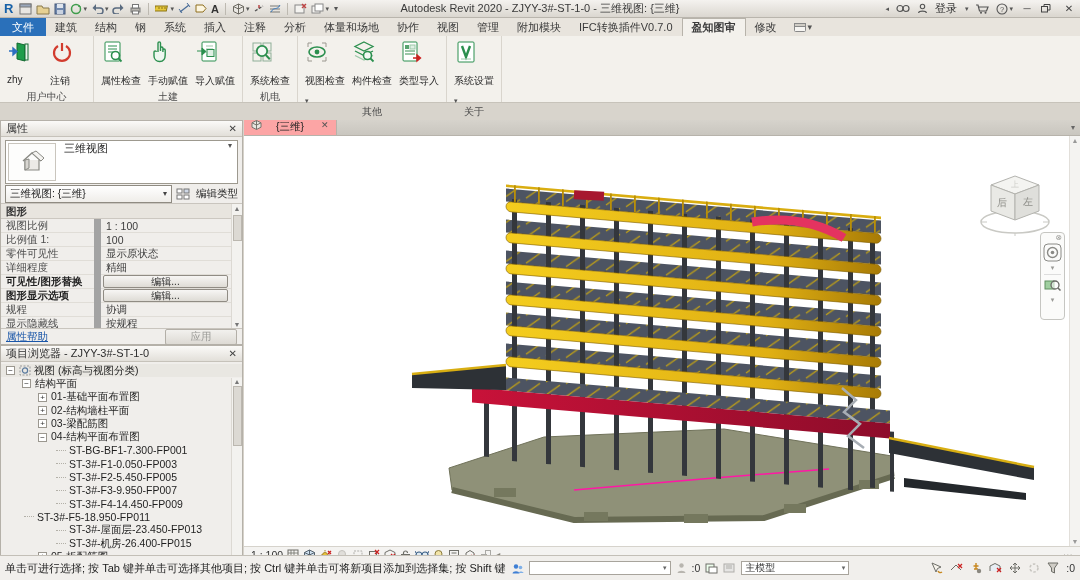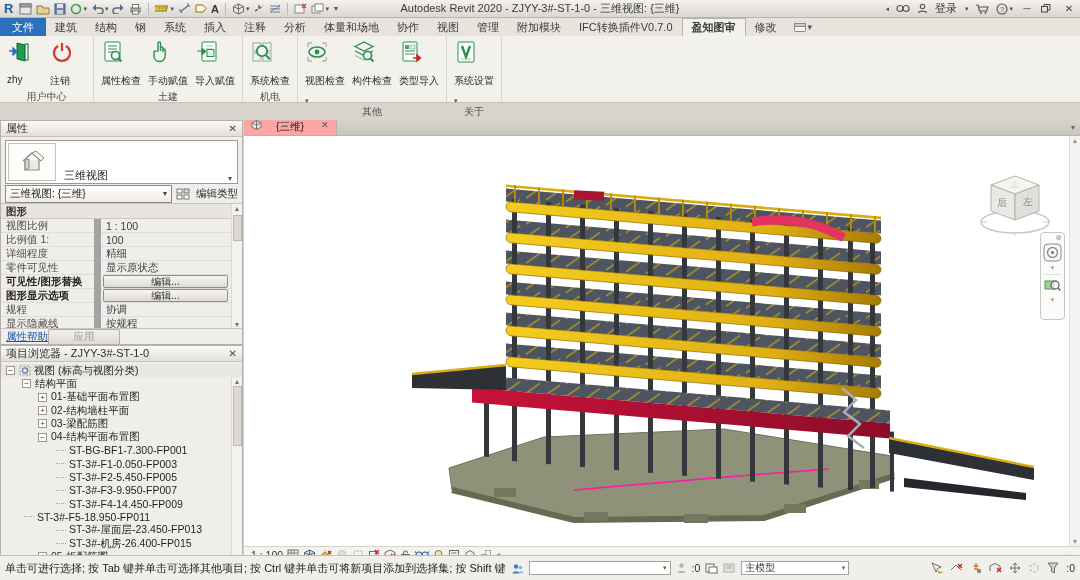--- a/index.html
+++ b/index.html
@@ -34,40 +34,40 @@
   .rbtn .ric{width:24px;height:24px;display:flex;align-items:center;justify-content:center}
   .rbtn .bcaret{font-size:7px;color:#555;line-height:5px}
   .plabel{height:15px;text-align:center;font-size:10px;color:#4a4a4a;padding-top:1px}
   .ribbon-gap{position:absolute;left:0;top:103px;width:1080px;height:17px;background:#d8d4cc;z-index:27}
 
   
   .palette{position:absolute;left:0;width:243px;background:#f0eeeb;border:1px solid #b5b1a9;z-index:26}
   .phead{height:16px;background:linear-gradient(#fbfaf8,#e2dfd9);border-bottom:1px solid #c6c2ba;display:flex;align-items:center;padding:0 5px;font-size:11px;color:#2e2e2e}
   .phead .x{margin-left:auto;color:#444;font-size:10px}
   .props{top:120px;height:225px}
-  .typesel{margin:3px 4px 2px;height:44px;border:1px solid #9d998f;background:#fff;display:flex;align-items:flex-end}
+  .typesel{margin:3px 4px 2px;height:44px;border:1px solid #9d998f;background:#fff;display:flex;align-items:flex-start}
   .typebox{width:48px;height:38px;border:1px solid #c9c5bd;margin:2px;display:flex;align-items:center;justify-content:center;background:#fdfdfc}
   .typename{flex:1;padding-left:6px;color:#222}
   .tscaret{margin-right:5px;color:#555;font-size:8px}
   .vrow{display:flex;align-items:center;margin:2px 4px;gap:4px;height:15px}
   .vcombo{flex:1;height:18px;border:1px solid #8f8b82;background:linear-gradient(#fff,#efede9);display:flex;align-items:center;padding:0 4px;font-size:10.5px}
   .vcombo .cc{margin-left:auto;font-size:8px;color:#444}
   .edittype{display:flex;align-items:center;gap:3px;font-size:10.5px;color:#2d2d2d}
   .ptable{position:relative;margin-top:1px;border-top:1px solid #c9c5be;height:127px;overflow:hidden}
   .psec{height:15px;background:#e8e5df;border-bottom:1px solid #ccc8c1;font-weight:bold;font-size:10.5px;padding:1px 5px;color:#333;display:flex}
   .psec .pin{margin-left:auto;color:#666;font-size:9px}
   .prow{display:flex;height:14px;border-bottom:1px solid #e0ddd7;font-size:10.5px;align-items:center;padding-right:12px}
   .plab{width:100px;padding:0 5px;color:#4c4c4c;border-right:7px solid #a3a3a3;white-space:nowrap;overflow:hidden}
   .prow.boldrow .plab{font-weight:bold;color:#222}
   .pval{flex:1;padding:0 5px;color:#3c3c3c;white-space:nowrap}
   .pbtn{flex:1;margin:1px 2px;border:1px solid #908c84;border-radius:2px;background:linear-gradient(#f7f6f4,#dedbd5);text-align:center;font-size:10px;color:#333;line-height:11px}
   .pscroll{position:absolute;right:0;top:0;bottom:0;width:11px;background:#f3f2ef;border-left:1px solid #dcd9d3;display:flex;flex-direction:column;align-items:center;font-size:7px;color:#777}
   .pscroll .thumb{width:9px;height:26px;background:#dcd9d3;border:1px solid #bbb7af;margin-top:1px}
   .pscroll .arr{line-height:10px}
-  .pfoot{position:absolute;left:0;right:0;bottom:0;height:16px;border-top:1px solid #c9c5be;background:#f0eeeb;display:flex;align-items:center;justify-content:flex-start;padding:0 5px}
+  .pfoot{position:absolute;left:0;right:0;bottom:0;height:16px;border-top:1px solid #c9c5be;background:#f0eeeb;display:flex;align-items:center;justify-content:space-between;padding:0 5px}
   .helplink{color:#1a56a8;text-decoration:underline;font-size:10.5px}
   .applybtn{width:72px;border:1px solid #b3afa7;background:linear-gradient(#f2f1ee,#dddad4);color:#9a9a97;text-align:center;font-size:10.5px;border-radius:2px}
 
   .browser{top:345px;height:217px}
   .tree{position:relative;height:199px;overflow:hidden;padding-top:2px;font-size:10.5px}
   .trow{display:flex;align-items:center;height:13.3px;white-space:nowrap}
   .exp{width:9px;height:9px;border:1px solid #9b978f;background:#fff;font-size:8px;line-height:7px;text-align:center;color:#333;margin-right:4px;flex:none}
   .dashln{width:10px;border-top:1px dotted #b3b0a8;margin-right:3px;flex:none}
   .tico{margin-right:3px;flex:none;display:inline-flex}
   .tree .sel{background:#e9e7e2}
@@ -459,26 +459,26 @@
     </div>
     <div class="prow">
         <span class="plab">视图比例</span>
         <span class="pval">1 : 100</span>
       </div>
     <div class="prow">
         <span class="plab">比例值 1:</span>
         <span class="pval">100</span>
       </div>
     <div class="prow">
+        <span class="plab">零件可见性</span>
+        <span class="pval">显示原状态</span>
+      </div>
+    <div class="prow">
         <span class="plab">详细程度</span>
         <span class="pval">精细</span>
-      </div>
-    <div class="prow">
-        <span class="plab">零件可见性</span>
-        <span class="pval">显示原状态</span>
       </div>
     <div class="prow boldrow">
         <span class="plab">可见性/图形替换</span>
         <span class="pbtn">编辑...</span>
       </div>
     <div class="prow boldrow">
         <span class="plab">图形显示选项</span>
         <span class="pbtn">编辑...</span>
       </div>
     <div class="prow">

